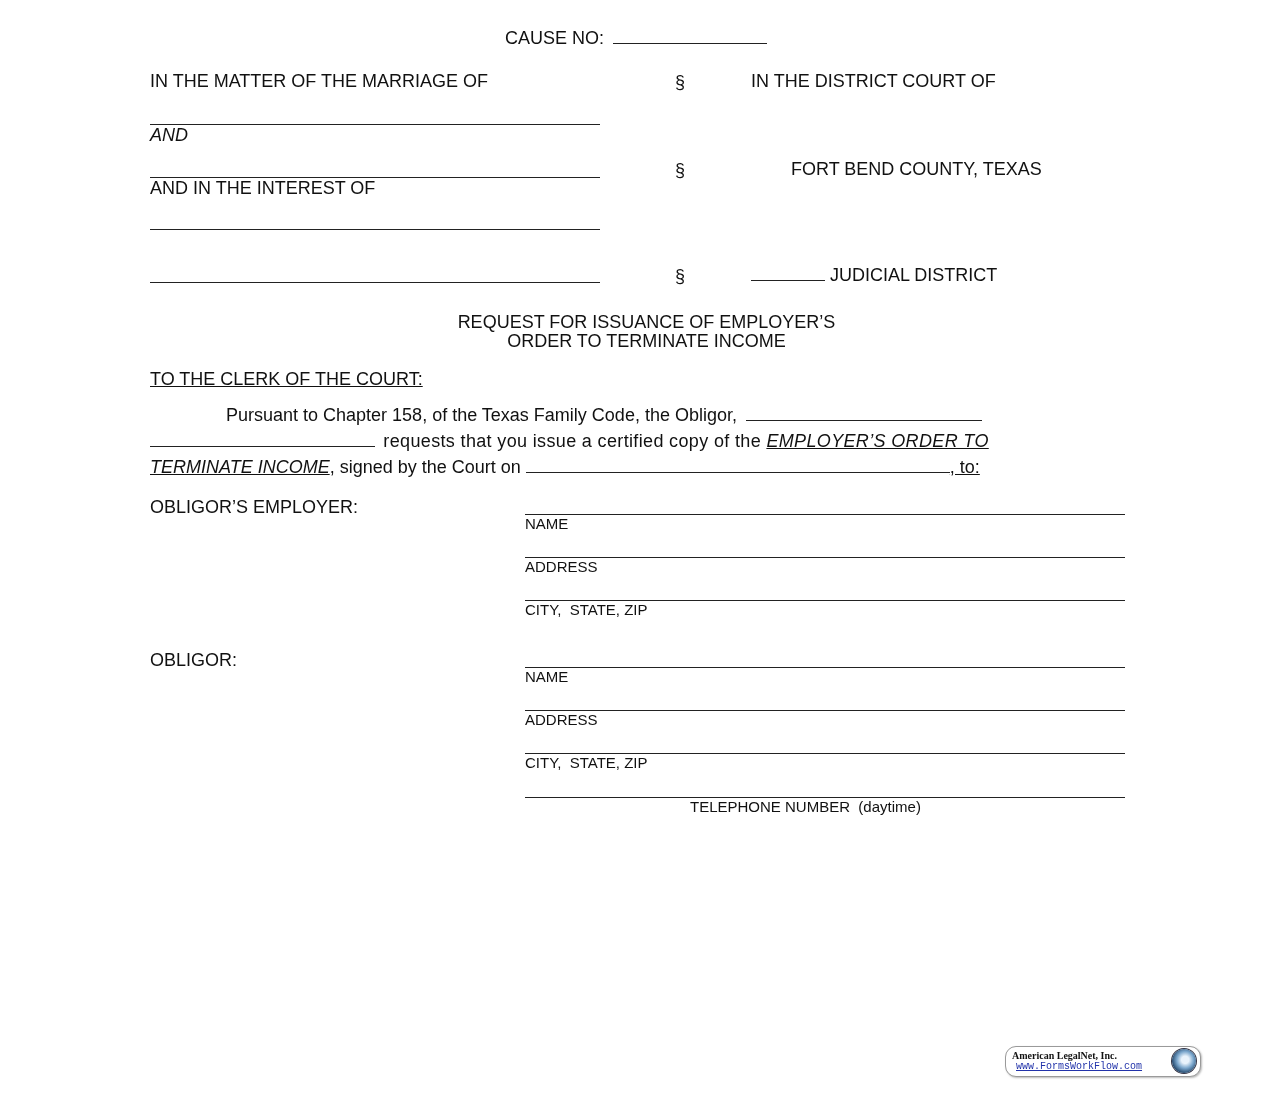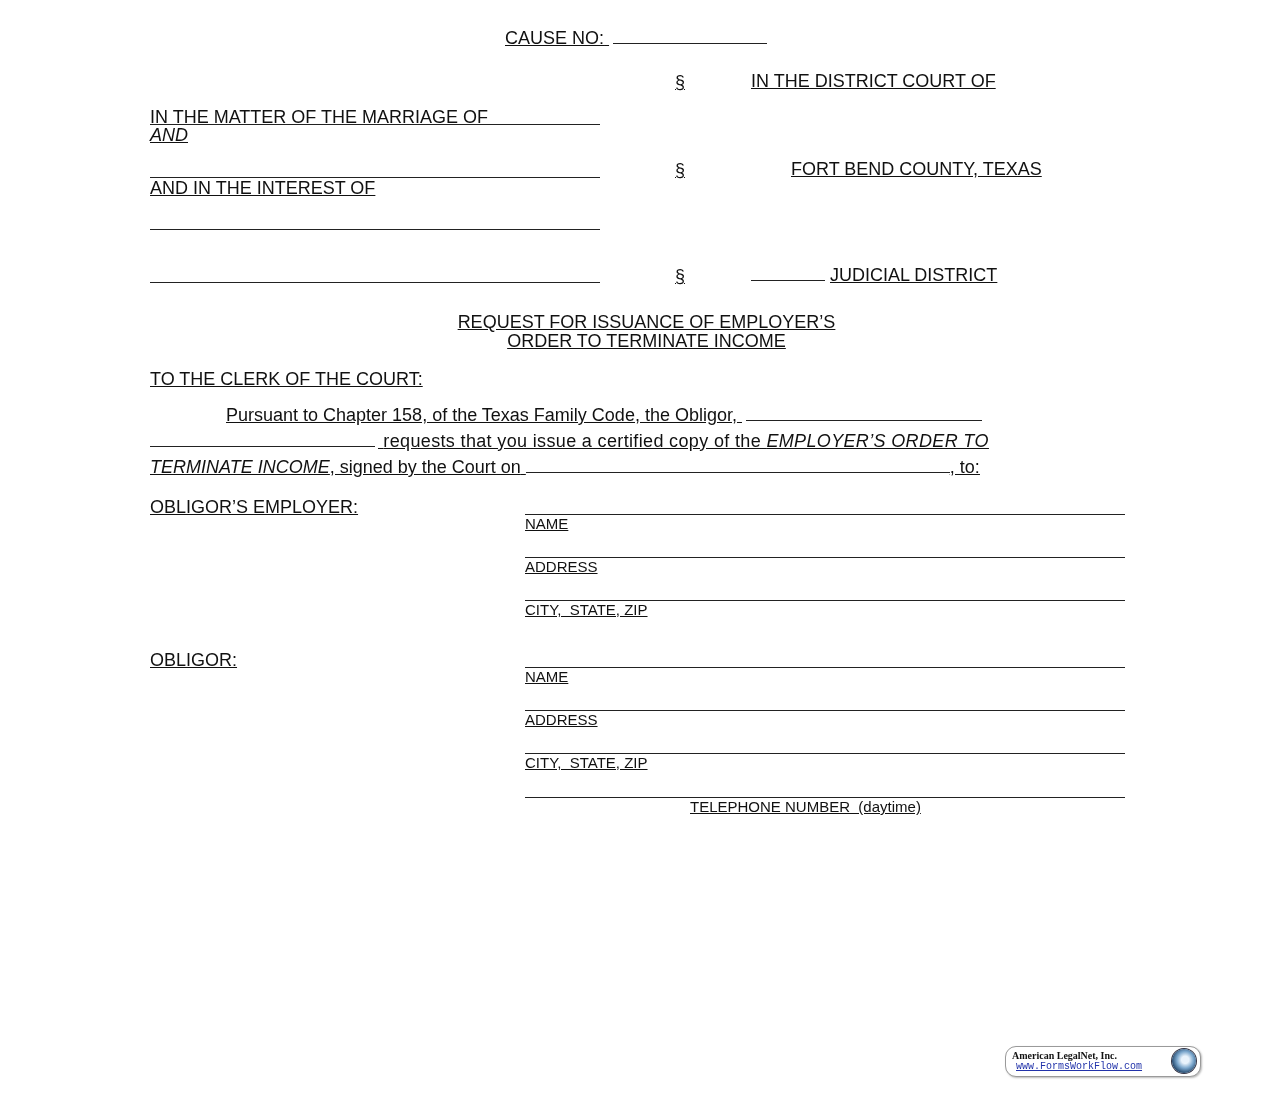--- a/index.html
+++ b/index.html
@@ -1,21 +1,21 @@
 <!DOCTYPE html>
 <html><head>
   <meta charset="utf-8">
   <style>
     html, body { margin: 0; padding: 0; background: #ffffff; }
     body {
       width: 1275px; height: 1100px; position: relative; overflow: hidden;
       font-family: "Liberation Sans", "DejaVu Sans", sans-serif;
       color: #111;
     }
-    .abs { position: absolute; white-space: nowrap; text-decoration: underline; }
+    .abs { position: absolute; white-space: nowrap; }
     .t18 { font-size: 18px; }
     .t15 { font-size: 15px; }
     .line { position: absolute; border-top: 1.5px solid #222; height: 0; }
     .blank { display: inline-block; border-bottom: 1.5px solid #222; vertical-align: baseline; }
     .ital { font-style: italic; }
     .und { text-decoration: underline; }
     .center { text-align: center; }
     .footer-logo {
       position: absolute; left: 1005px; top: 1046px; width: 194px; height: 29px;
       border: 1px solid #9a9a9a; border-radius: 11px; background: #fff;
@@ -31,21 +31,21 @@
     }
   </style>
 </head>
 <body>
 
 <div class="abs t18" style="left:505px; top:28px;">
   <span>CAUSE NO:</span>
   <span class="blank" style="width:154px; margin-left:4px;"></span>
 </div>
 
-<div class="abs t18" style="left:150px; top:71px;margin-top:36px;">IN THE MATTER OF THE MARRIAGE OF</div>
+<div class="abs t18" style="left:150px; top:71px;">IN THE MATTER OF THE MARRIAGE OF</div>
 <div class="line" style="left:150px; top:124px; width:450px;"></div>
 <div class="abs t18 ital" style="left:150px; top:125px;">AND</div>
 <div class="line" style="left:150px; top:177px; width:450px;"></div>
 <div class="abs t18" style="left:150px; top:178px;">AND IN THE INTEREST OF</div>
 <div class="line" style="left:150px; top:229px; width:450px;"></div>
 <div class="line" style="left:150px; top:282px; width:450px;"></div>
 
 <div class="abs t18" style="left:675px; top:72px;">§</div>
 <div class="abs t18" style="left:675px; top:160px;">§</div>
 <div class="abs t18" style="left:675px; top:266px;">§</div>

